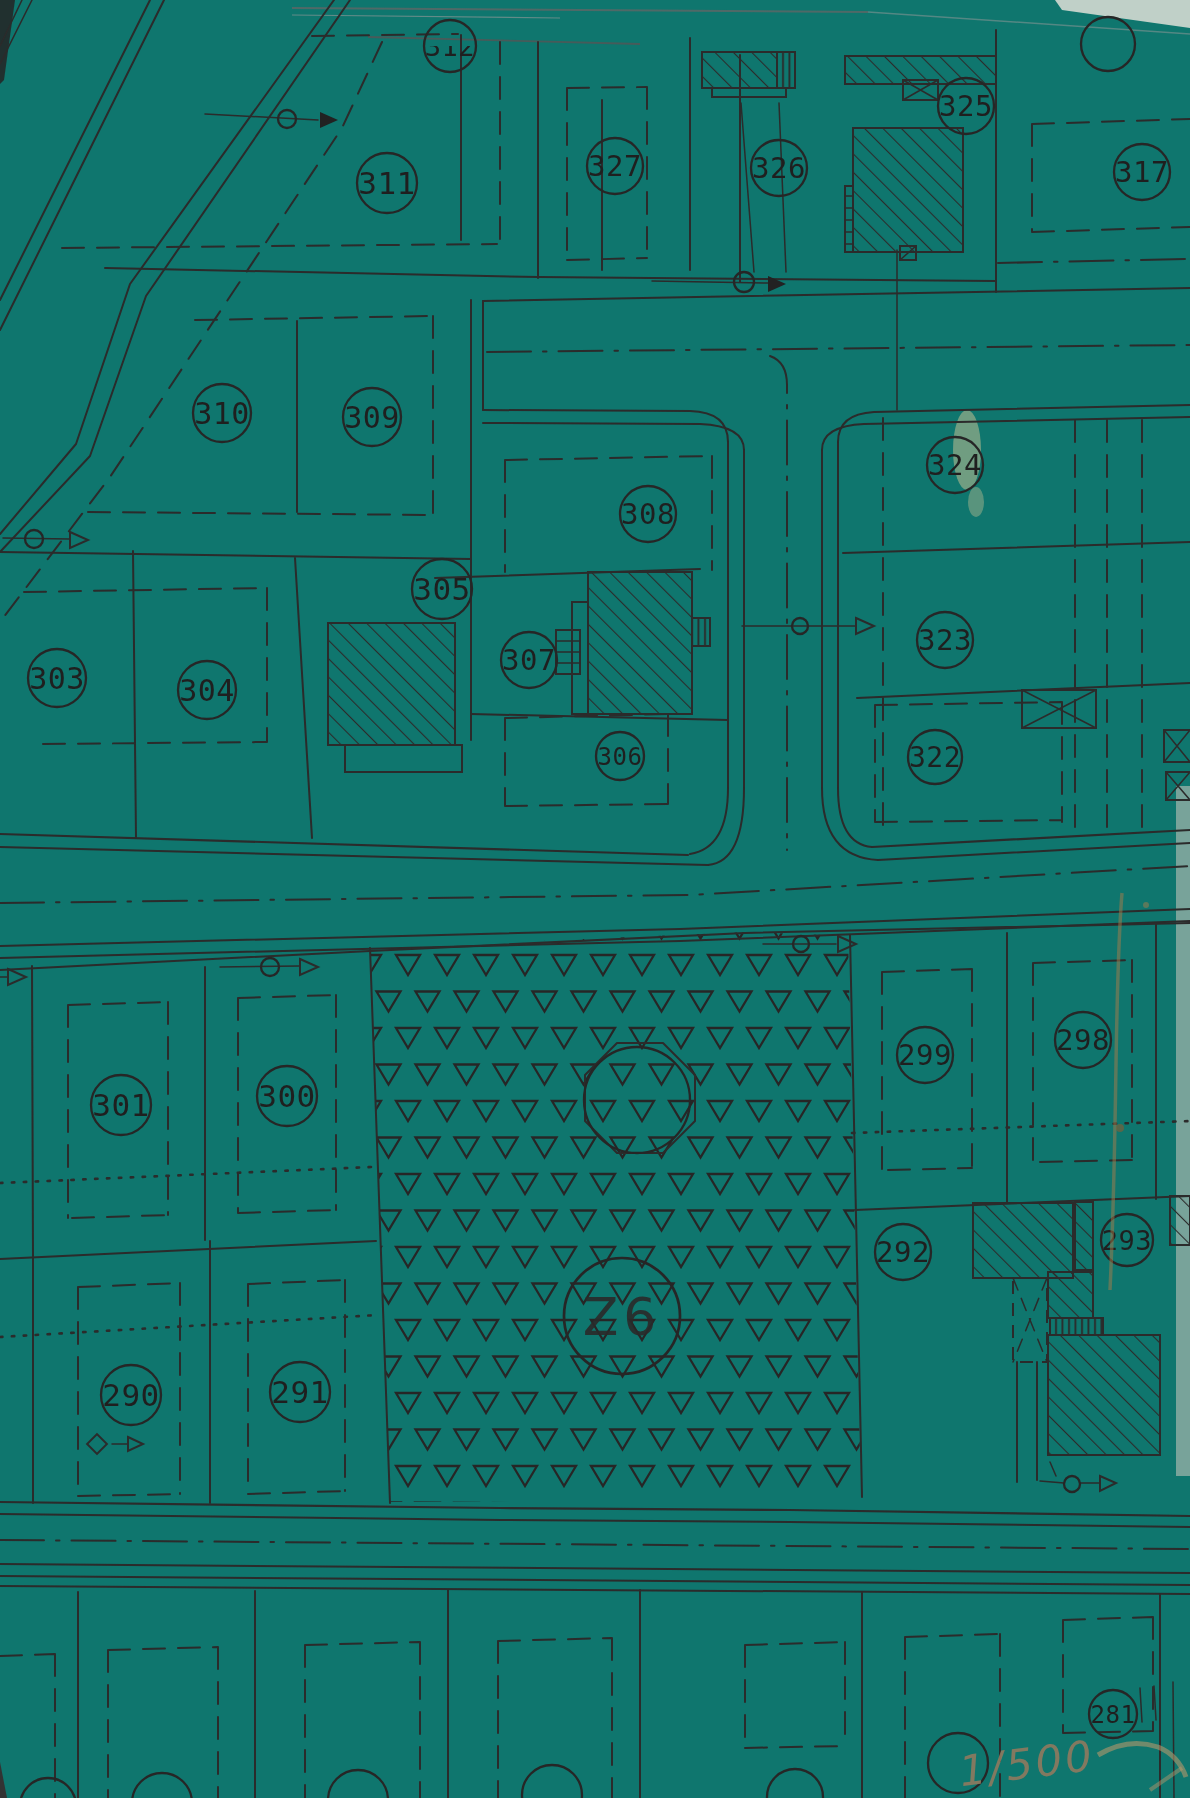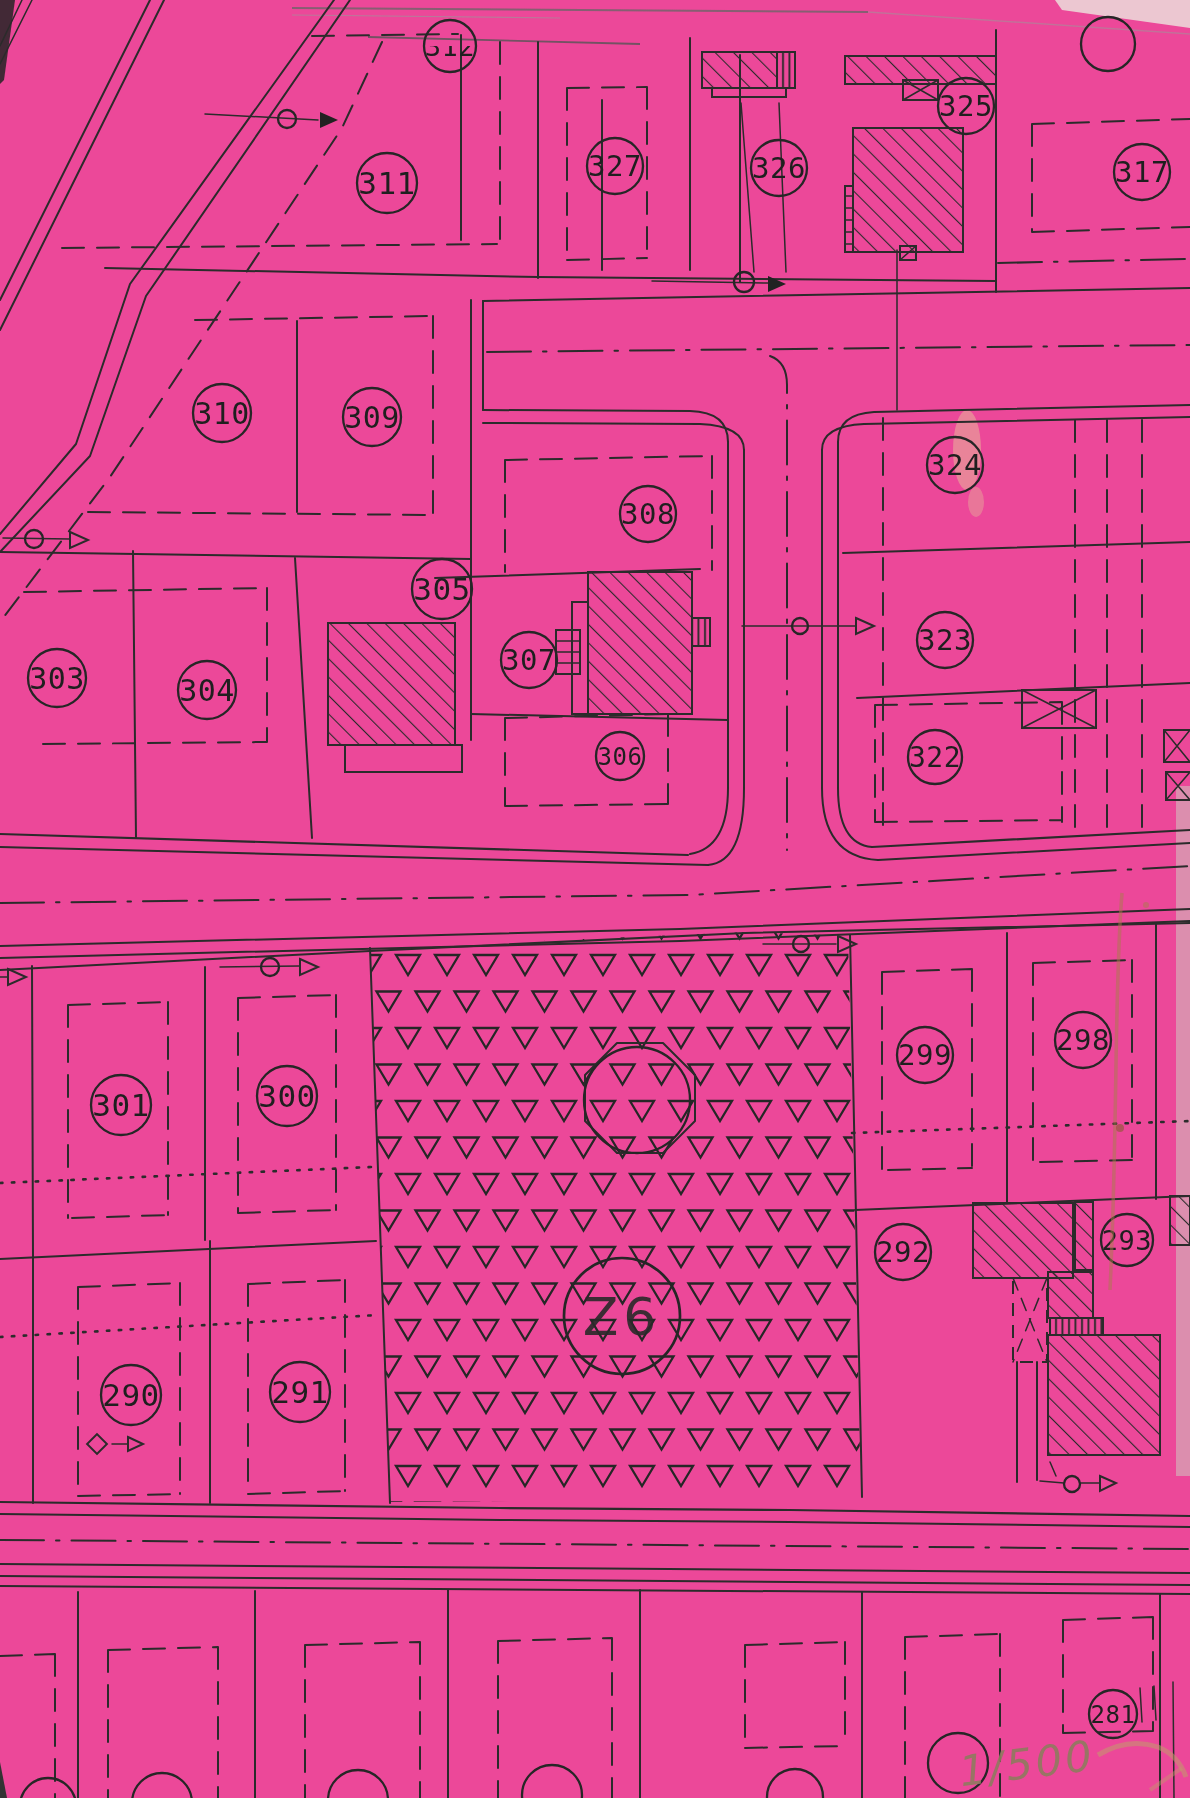--- a/index.html
+++ b/index.html
@@ -1,16 +1,16 @@
 <!DOCTYPE html>
 <html><head>
 <meta charset="utf-8">
 <style>
   html,body{margin:0;padding:0;background:#dedbd4;}
-  .page{width:1190px;height:1798px;position:relative;background:#ec4899;overflow:hidden;}
+  .page{width:1190px;height:1798px;position:relative;background:#0f766e;overflow:hidden;}
   svg{display:block}
   .ln{stroke:#2b2b2b;stroke-width:2;fill:none;stroke-linecap:round;stroke-linejoin:round}
   .w22{stroke-width:2.2}
   .thin{stroke-width:1.5}
   .dash{stroke-dasharray:22 13}
   .dashsm{stroke-dasharray:13 9}
   .dot{stroke-dasharray:2.4 9.5;stroke-width:2.6}
   .dashdot{stroke-dasharray:44 12 3.5 12}
   .circ{fill:none;stroke:#262626;stroke-width:2.3}
   .zcirc{stroke-width:2.7}

